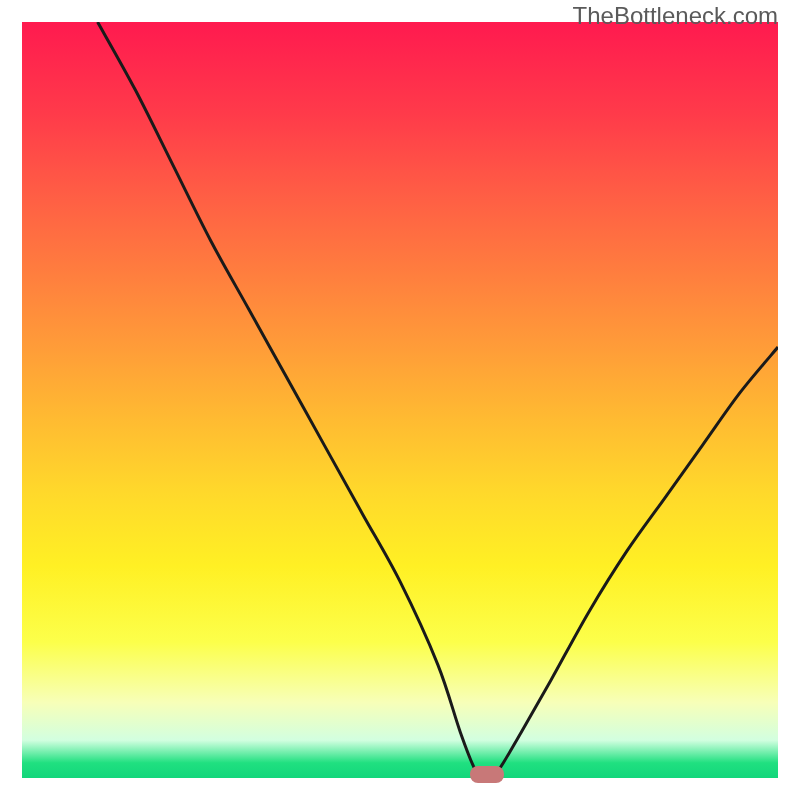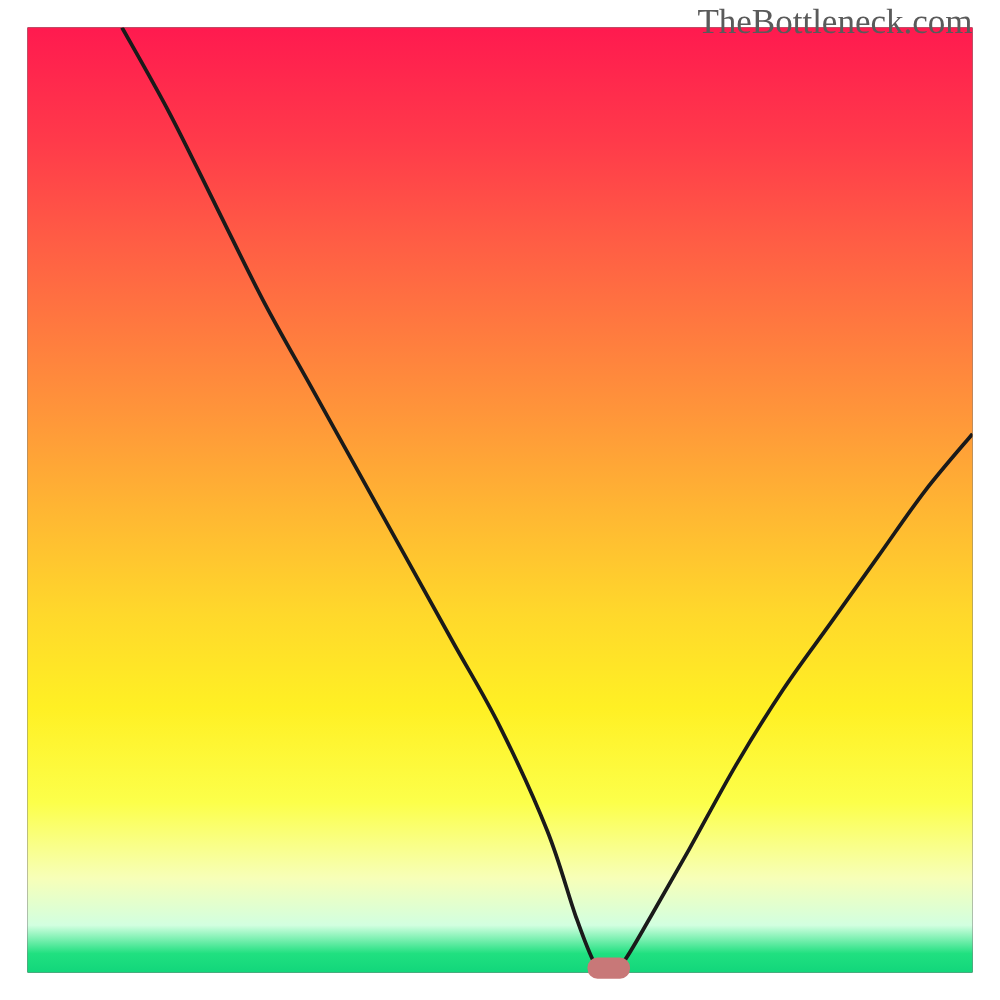--- a/index.html
+++ b/index.html
@@ -56,22 +56,22 @@
   }
   .curve-path {
     stroke: #1a1a1a;
     stroke-width: 3;
     fill: none;
   }
   .watermark {
     position: absolute;
     top: 2px;
     right: 22px;
-    font-family: Liberation Serif, serif;
-    font-size: 28px;
+    font-family: Liberation Sans, sans-serif;
+    font-size: 24px;
     font-weight: 500;
     color: #5a5a5a;
   }
 </style>
 </head>
 <body>
 
 <div class="frame">
   <div class="plot-area"></div>
 

